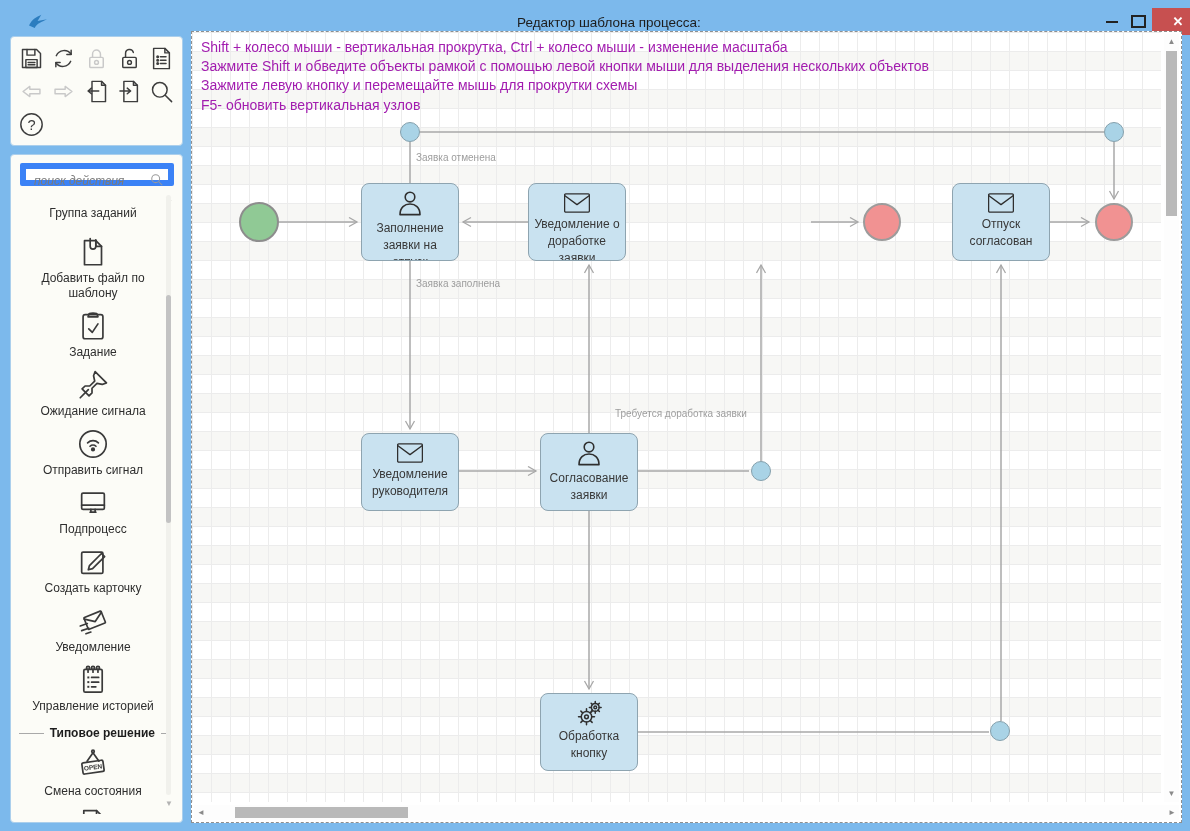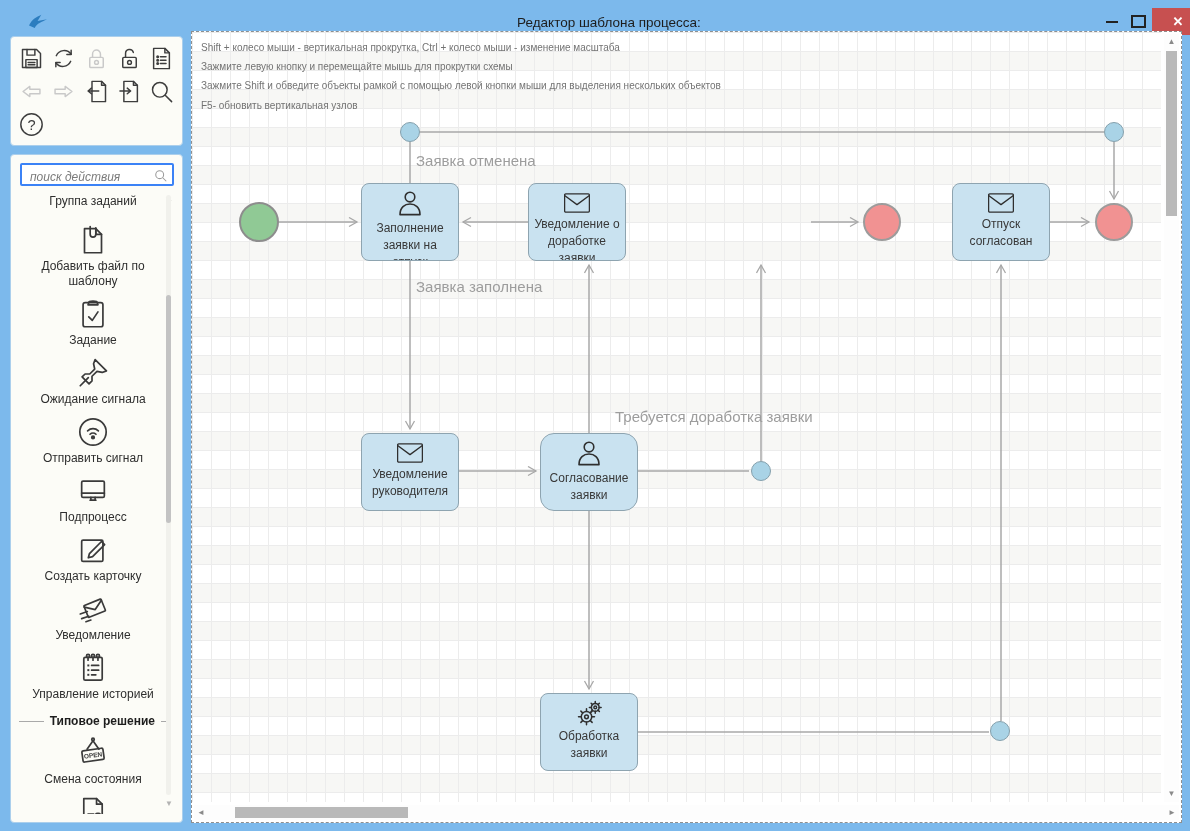--- a/index.html
+++ b/index.html
@@ -21,21 +21,21 @@
   
   .panel{position:absolute;left:10px;width:173px;background:#fcfcf7;border:1px solid #abcfec;border-radius:4px;box-sizing:border-box;}
   .toolbar-panel{top:36px;height:110px;padding:5px 4px;}
   .tool-row{display:flex;}
   .tool-btn{width:33px;height:33px;display:flex;align-items:center;justify-content:center;}
   .tool-btn svg{width:27px;height:27px;stroke:#3d3d3d;fill:none;stroke-width:1.3;stroke-linecap:round;stroke-linejoin:round;}
   .tool-btn.disabled svg{stroke:#c9c9c9;}
   .tool-btn svg text{stroke:none;fill:#3d3d3d;}
 
   .sidebar-panel{top:154px;height:669px;}
-  .searchbox{position:absolute;left:9px;top:8px;width:154px;height:23px;background:#fff;border:2px solid #3b82f6;border-radius:2px;box-sizing:border-box;}
+  .searchbox{position:absolute;left:9px;top:8px;width:154px;height:23px;background:#fff;border:6px solid #3b82f6;border-radius:2px;box-sizing:border-box;}
   .searchbox input{position:absolute;left:6px;top:2px;width:120px;height:17px;border:none;outline:none;font-size:12px;background:transparent;font-family:"Liberation Sans",sans-serif;}
   .searchbox input::placeholder{font-style:italic;color:#7b7b7b;}
   .searchbox .mag{position:absolute;right:4px;top:4px;width:14px;height:14px;}
 
   .action-list{position:absolute;left:8px;top:37px;width:148px;height:622px;overflow:hidden;
                display:flex;flex-direction:column;align-items:center;}
   .action-item{display:flex;flex-direction:column;align-items:center;margin-bottom:8px;cursor:default;}
   .action-item svg{width:34px;height:34px;stroke:#3a3a3a;fill:none;stroke-width:1.2;stroke-linecap:round;stroke-linejoin:round;margin-bottom:2px;}
   .action-item .lbl{font-size:12px;color:#2e2e2e;text-align:center;line-height:15px;}
   .list-sep{display:flex;align-items:center;margin:4px 0 8px 0;width:100%;}
@@ -47,39 +47,39 @@
   .list-down{position:absolute;right:9px;bottom:14px;font-size:8px;color:#b3b3b3;line-height:8px;}
 
   
   .canvas{position:absolute;left:191px;top:31px;width:991px;height:792px;background:#fff;border:1px dashed #8f8f8f;box-sizing:border-box;}
   .grid-bg{position:absolute;left:0;top:0;right:20px;bottom:20px;
     background-image:
       linear-gradient(#ececec 1px,transparent 1px),
       linear-gradient(90deg,#ececec 1px,transparent 1px),
       linear-gradient(transparent 0 19px,#f7f7f5 19px 38px);
     background-size:19px 19px,19px 19px,38px 38px;}
-  .help{position:absolute;left:9px;top:6px;font-size:10px;color:#737373;line-height:19.2px;white-space:nowrap;}
+  .help{position:absolute;left:9px;top:6px;font-size:14px;color:#a21caf;line-height:19.2px;white-space:nowrap;}
 
   svg.edges{position:absolute;left:0;top:0;width:991px;height:792px;stroke:#a8a8a8;stroke-width:1.5;fill:none;}
 
   .task-node{position:absolute;width:98px;height:78px;background:#c9e2f0;border:1px solid #8ea4b0;border-radius:8px;
              box-sizing:border-box;display:flex;flex-direction:column;align-items:center;padding-top:4px;overflow:hidden;
              font-size:12px;line-height:17px;color:#383838;text-align:center;}
   .task-node svg{flex-shrink:0;stroke:#2f2f2f;fill:none;stroke-width:1.2;stroke-linecap:round;stroke-linejoin:round;}
   .ico-user{width:32px;height:32px;}
   .ico-mail{width:28px;height:22px;margin:4px 0 2px 0;}
   .ico-gears{width:30px;height:30px;}
   .node-lbl{width:92px;}
 
   .event{position:absolute;border-radius:50%;box-sizing:border-box;}
   .ev-start{width:40px;height:40px;background:#90c995;border:2px solid #8d8d8d;}
   .ev-end{width:38px;height:38px;background:#f19292;border:2px solid #9c9c9c;}
   .ev-dot{width:20px;height:20px;background:#a9d3e6;border:1.5px solid #85a0ac;}
 
-  .edge-lbl{position:absolute;font-size:15px;color:#9d9d9d;white-space:nowrap;}
+  .edge-lbl{position:absolute;font-size:10px;color:#9d9d9d;white-space:nowrap;}
 
   
   .vscroll{position:absolute;right:2px;top:2px;width:15px;bottom:20px;background:#fdfdfd;}
   .vthumb{position:absolute;left:2px;top:17px;width:11px;height:165px;background:#b9b9b9;}
   .varr{position:absolute;left:0;width:15px;text-align:center;font-size:8px;color:#8a8a8a;line-height:10px;}
   .hscroll{position:absolute;left:2px;right:2px;bottom:2px;height:15px;background:#fdfdfd;}
   .hthumb{position:absolute;left:41px;top:2px;width:173px;height:11px;background:#b9b9b9;}
   .harr{position:absolute;top:3px;font-size:8px;color:#8a8a8a;}
 </style>
 </head>
@@ -192,21 +192,21 @@
     <div class="searchbox">
       <input type="text" placeholder="поиск действия" style="">
       <svg class="mag" viewBox="0 0 16 16">
         <circle cx="6.5" cy="6.5" r="4.5" stroke="#9a9a9a" fill="none" stroke-width="1.2"></circle>
         <path d="M10,10 L14,14" stroke="#9a9a9a" stroke-width="1.2"></path>
       </svg>
     </div>
 
     <div class="action-list">
 
-      <div class="action-item" style="margin-top:2px;">
+      <div class="action-item" style="margin-top:14px;">
         <div class="lbl">Группа заданий</div>
       </div>
 
       <div class="action-item" style="margin-top:6px;">
         <svg viewBox="0 0 24 24">
           <path d="M6,4 H14 L18,8 V21 H6 Z"></path>
             <path d="M14,4 V8 H18"></path>
           <path d="M10,2.5 V8 a2,2 0 0 0 4,0 V3.5"></path>
         </svg>
         <div class="lbl">Добавить файл по шаблону</div>
@@ -319,22 +319,22 @@
       <div class="list-thumb"></div>
     </div>
     <div class="list-down">▼</div>
   </div>
 
   <div class="canvas">
     <div class="grid-bg"></div>
 
     <div class="help">
       <div>Shift + колесо мыши - вертикальная прокрутка, Ctrl + колесо мыши - изменение масштаба</div>
+      <div>Зажмите Shift и обведите объекты рамкой с помощью левой кнопки мыши для выделения нескольких объектов</div>
       <div>Зажмите левую кнопку и перемещайте мышь для прокрутки схемы</div>
-      <div>Зажмите Shift и обведите объекты рамкой с помощью левой кнопки мыши для выделения нескольких объектов</div>
       <div>F5- обновить вертикальная узлов</div>
     </div>
 
     <svg class="edges">
       <defs>
         <marker id="arr" markerWidth="11" markerHeight="12" refX="9" refY="5.5" orient="auto" markerUnits="userSpaceOnUse">
           <path d="M1,1 L9,5.5 L1,10" fill="none" stroke="#a8a8a8" stroke-width="1.3"></path>
         </marker>
       </defs>
       <path d="M87,190 L165,190" marker-end="url(#arr)"></path>
@@ -392,38 +392,38 @@
     </div>
 
     <div class="task-node" style="left:169px;top:401px;">
       <svg class="ico-mail" viewBox="0 0 26 20">
         <rect x="1.5" y="1.5" width="23" height="17" rx="1"></rect>
           <path d="M1.5,3 L13,11.5 L24.5,3"></path>
       </svg>
       <div class="node-lbl">Уведомление руководителя</div>
     </div>
 
-    <div class="task-node" style="left:348px;top:401px;border-radius:14px;">
+    <div class="task-node" style="left:348px;top:401px;">
       <svg class="ico-user" viewBox="0 0 24 24">
         <circle cx="12" cy="6.8" r="3.6"></circle>
           <path d="M4.5,20 C4.5,14.5 8,12 12,12 C16,12 19.5,14.5 19.5,20 Z"></path>
       </svg>
       <div class="node-lbl">Согласование заявки</div>
     </div>
 
     <div class="task-node" style="left:348px;top:661px;">
       <svg class="ico-gears" viewBox="0 0 24 24">
         <circle cx="10" cy="15" r="4.2"></circle>
           <circle cx="10" cy="15" r="1.5"></circle>
         <path d="M14.4,15 H16.4 M13.1,18.1 L14.5,19.5 M10,19.4 V21.4 M6.9,18.1 L5.5,19.5 M5.6,15 H3.6 M6.9,11.9 L5.5,10.5 M10,10.6 V8.6 M13.1,11.9 L14.5,10.5"></path>
         <circle cx="17" cy="7.5" r="3.1"></circle>
           <circle cx="17" cy="7.5" r="1.1"></circle>
         <path d="M20.1,7.5 H21.7 M19.2,9.7 L20.3,10.8 M17,10.6 V12.2 M14.8,9.7 L13.7,10.8 M13.9,7.5 H12.3 M14.8,5.3 L13.7,4.2 M17,4.4 V2.8 M19.2,5.3 L20.3,4.2"></path>
       </svg>
-      <div class="node-lbl">Обработка заявки</div>
+      <div class="node-lbl">Обработка кнопку</div>
     </div>
 
     <div class="vscroll">
       <div class="varr" style="top:3px;">▲</div>
       <div class="vthumb"></div>
       <div class="varr" style="bottom:3px;">▼</div>
     </div>
     <div class="hscroll">
       <div class="harr" style="left:3px;">◄</div>
       <div class="hthumb"></div>

